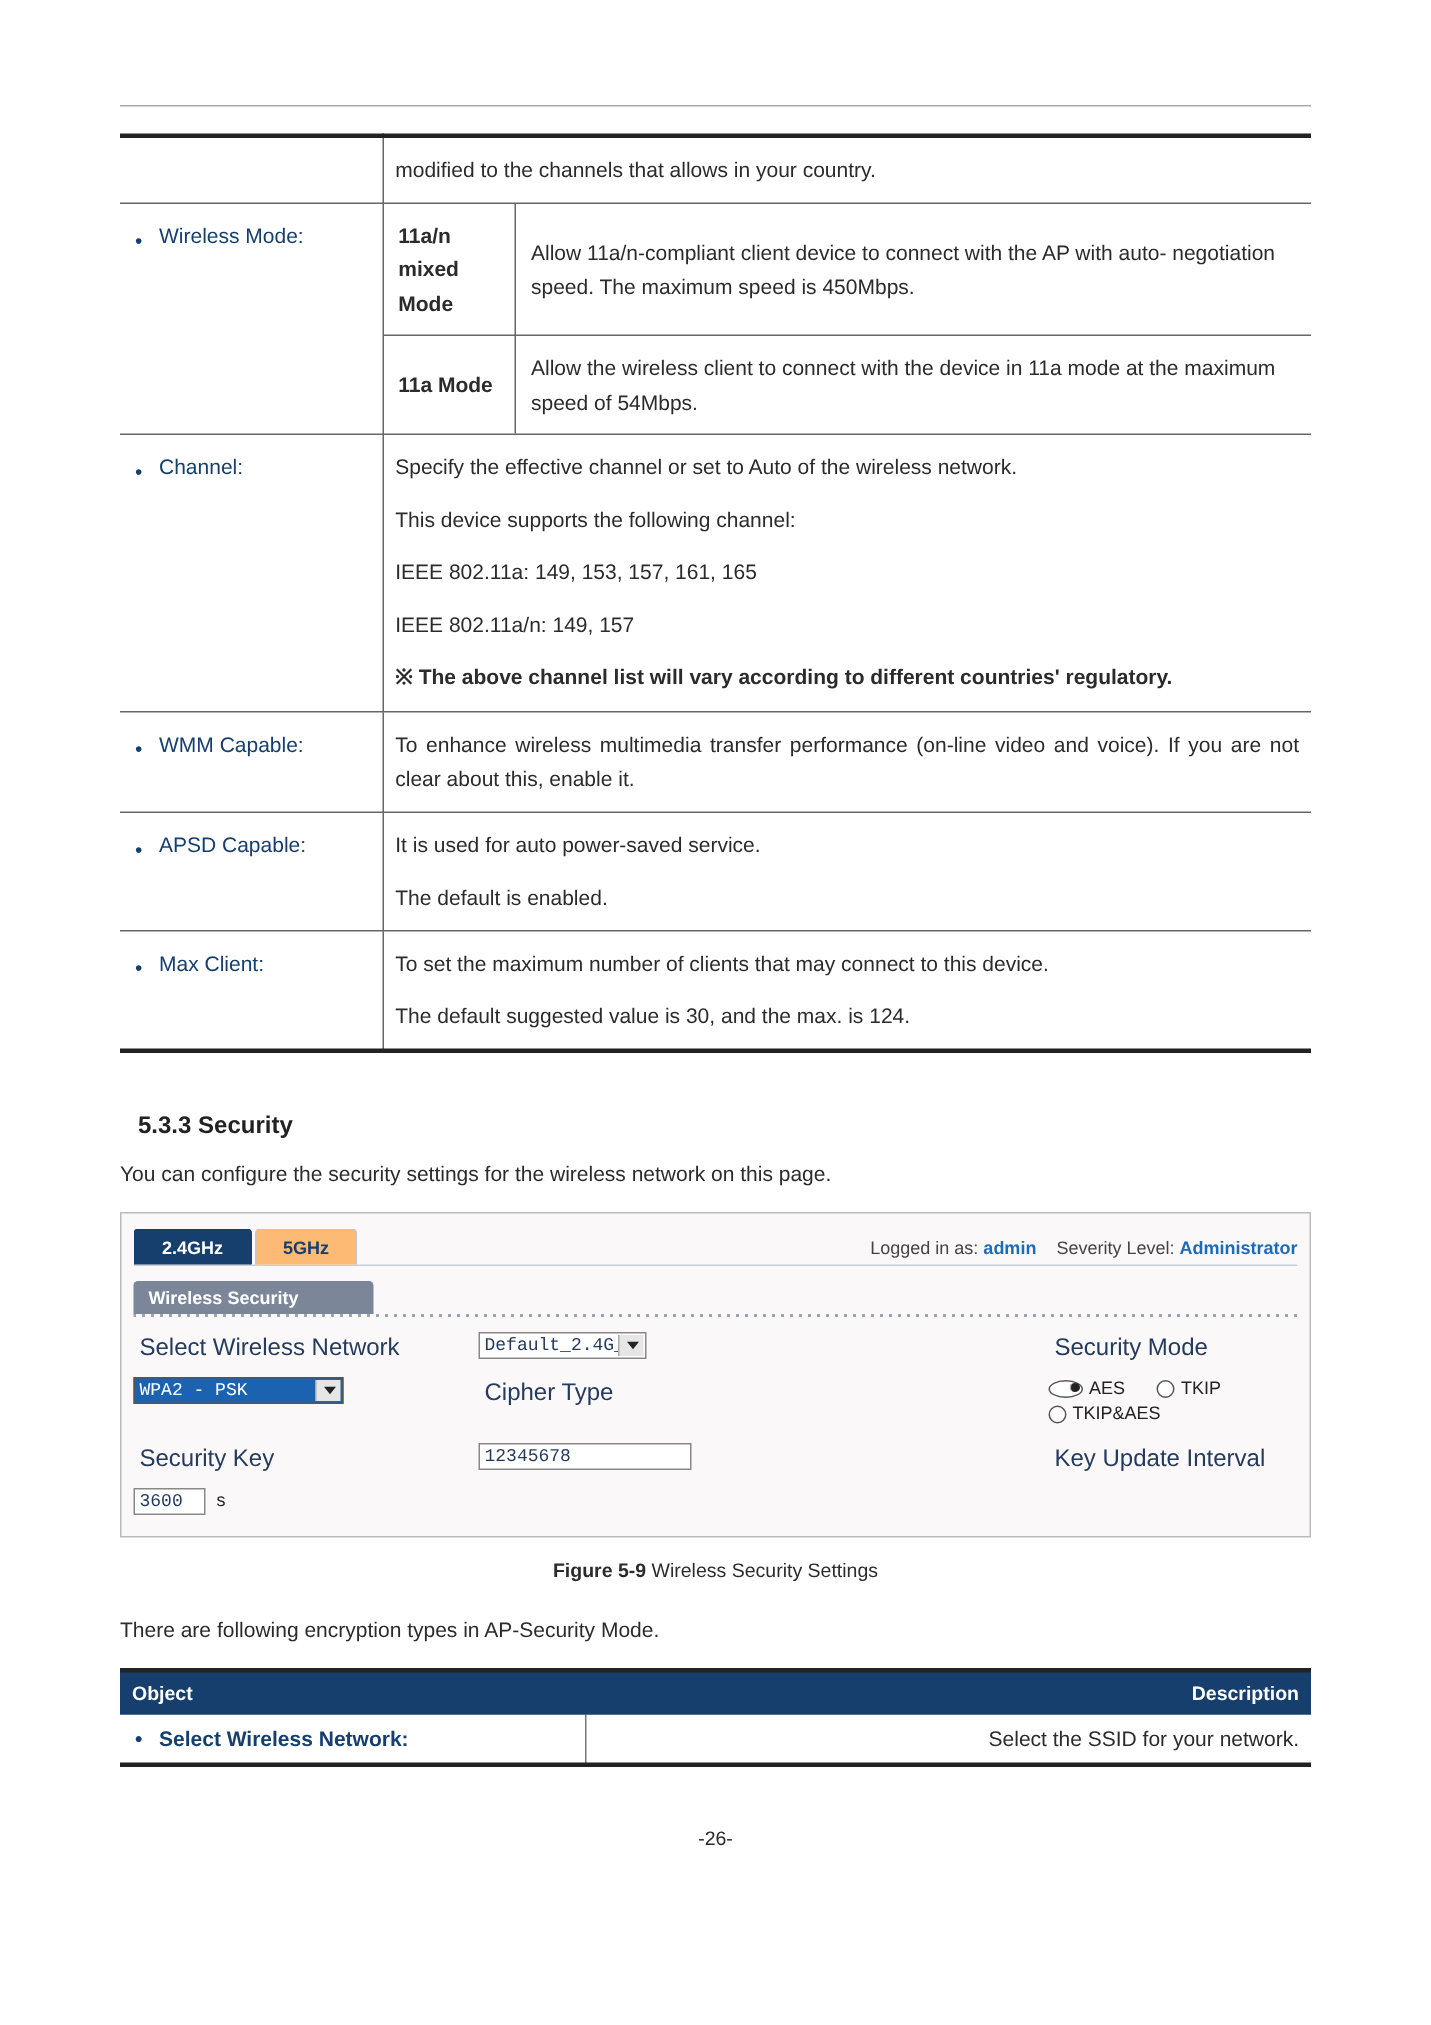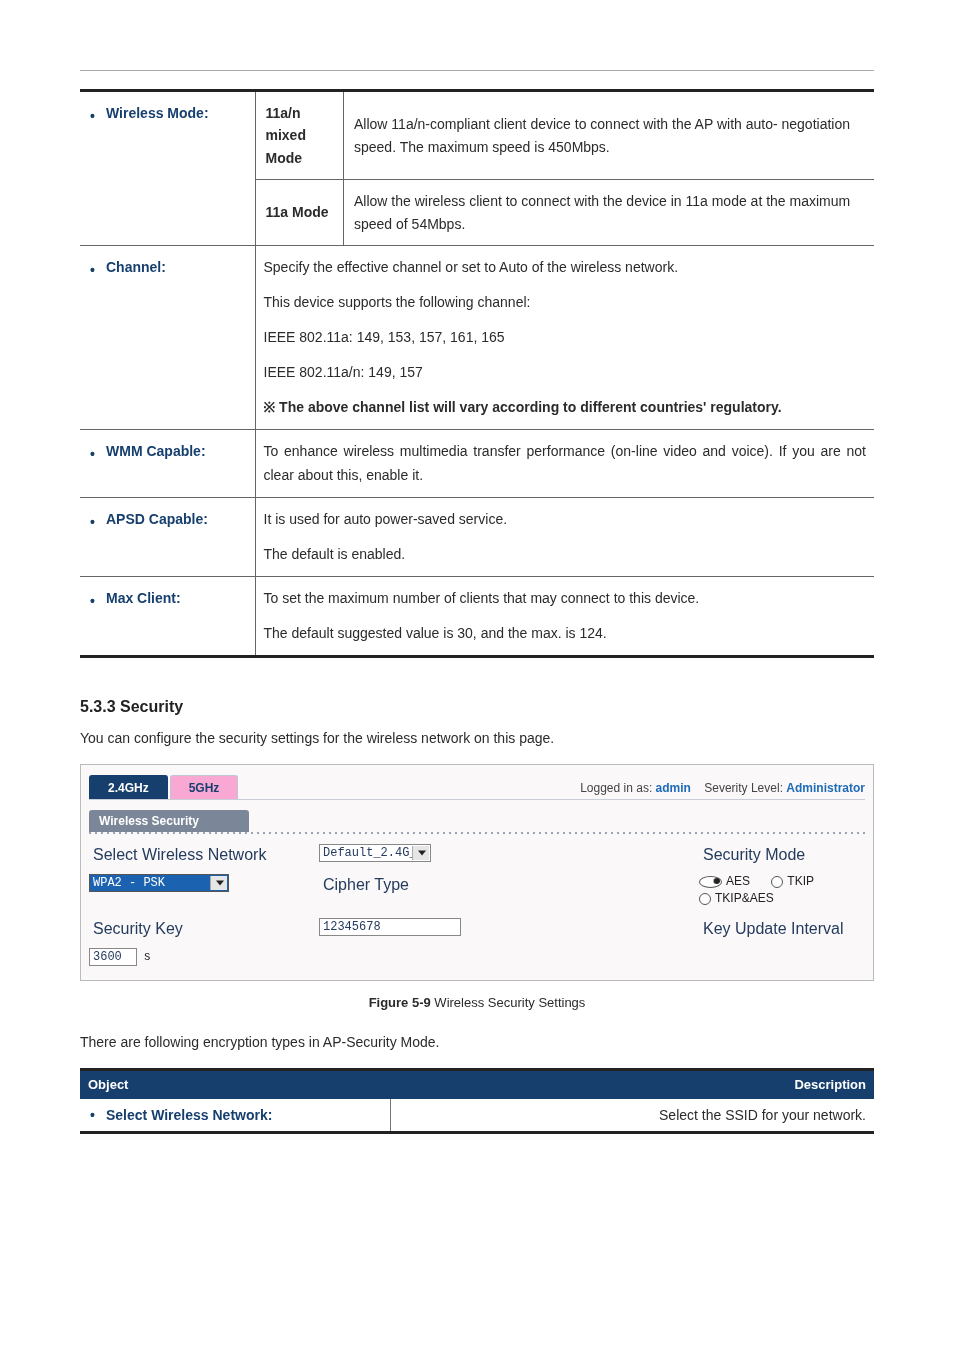--- a/index.html
+++ b/index.html
@@ -44,21 +44,21 @@
     vertical-align: top;
   }
   table.spec > tbody > tr:first-child > td { border-top: none; }
   table.spec > tbody > tr > td:first-child {
     border-left: none;
     width: 175px;
   }
   table.spec > tbody > tr > td:last-child { border-right: none; }
   .param {
     color: var(--brand);
-    font-weight: bold;
+    font-weight: normal;
     padding-left: 18px;
     position: relative;
   }
   .param::before {
     content: "•";
     position: absolute;
     left: 2px;
     top: 0;
     color: var(--brand);
   }
@@ -89,21 +89,21 @@
     width: 88px;
     font-weight: bold;
   }
   table.modes td:last-child { border-right: none; }
   td.nested { padding: 0 !important; }
   td.vcenter { vertical-align: middle; }
 
   
   h3.sec {
     font-size: 16px;
-    margin: 40px 0 14px 0;
+    margin: 40px 0 14px 12px;
     color: #222;
   }
   p.body {
     font-size: 14px;
     margin: 0 0 18px 0;
   }
 
   
   .shot {
     border: 1px solid #bbb;
@@ -116,21 +116,21 @@
     align-items: flex-end;
     padding: 10px 8px 0 8px;
   }
   .tab {
     padding: 5px 18px 4px;
     font-size: 12px;
     color: var(--brand);
     font-weight: bold;
     border: 1px solid #bfc7d2;
     border-bottom: none;
-    background: #f9a8d4;
+    background: #fdba74;
     margin-right: 2px;
     border-radius: 3px 3px 0 0;
   }
   .tab.active {
     background: var(--brand);
     color: #fff;
     border-color: var(--brand);
   }
   .status {
     margin-left: auto;
@@ -306,20 +306,24 @@
   }
 </style>
 </head>
 <body>
 
 <div class="page">
   <div class="top-rule"></div>
 
   <table class="spec">
     <tbody>
+      <tr>
+        <td></td>
+        <td>modified to the channels that allows in your country.</td>
+      </tr>
 
       <tr>
         <td class="vcenter">
           <span class="param">Wireless Mode:</span>
         </td>
         <td class="nested">
           <table class="modes">
             <tbody>
                 <tr>
               <td>
@@ -461,13 +465,14 @@
       <th>Object</th>
       <th>Description</th>
     </tr>
     <tr>
       <td class="oname">Select Wireless Network:</td>
       <td>Select the SSID for your network.</td>
     </tr>
   </tbody>
     </table>
 
+  <div class="pgnum">-26-</div>
 </div>
 
 </body></html>

